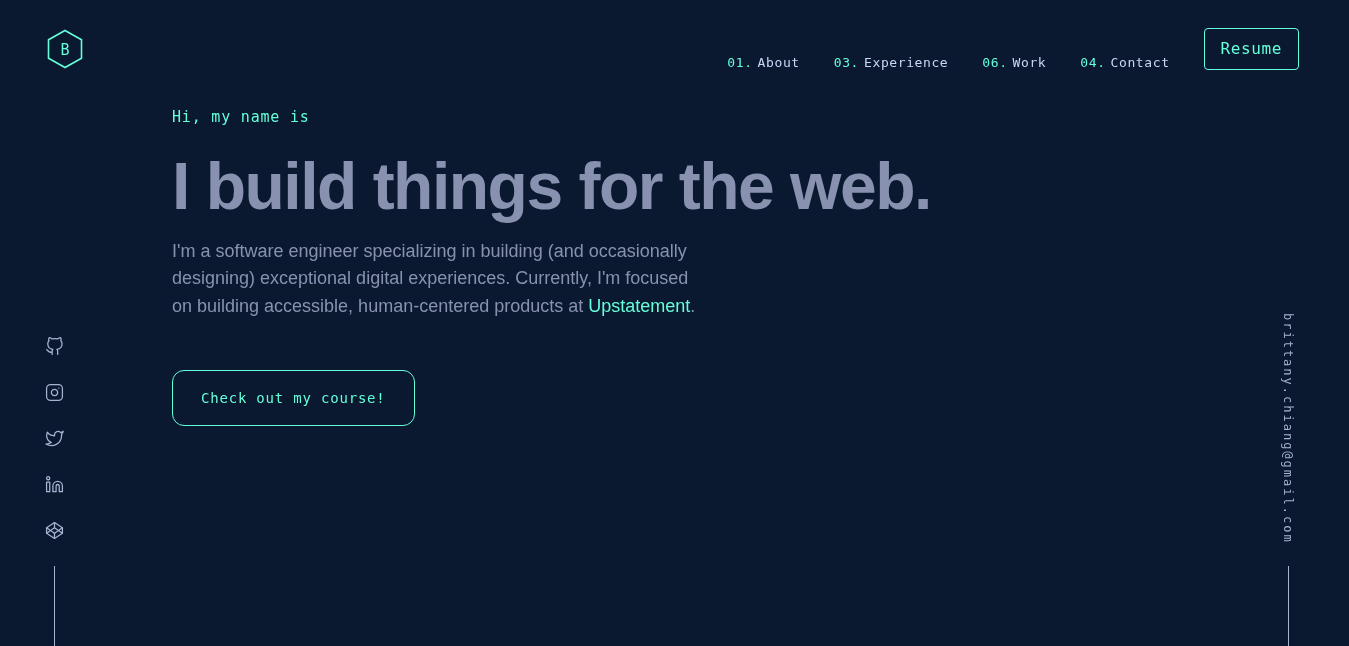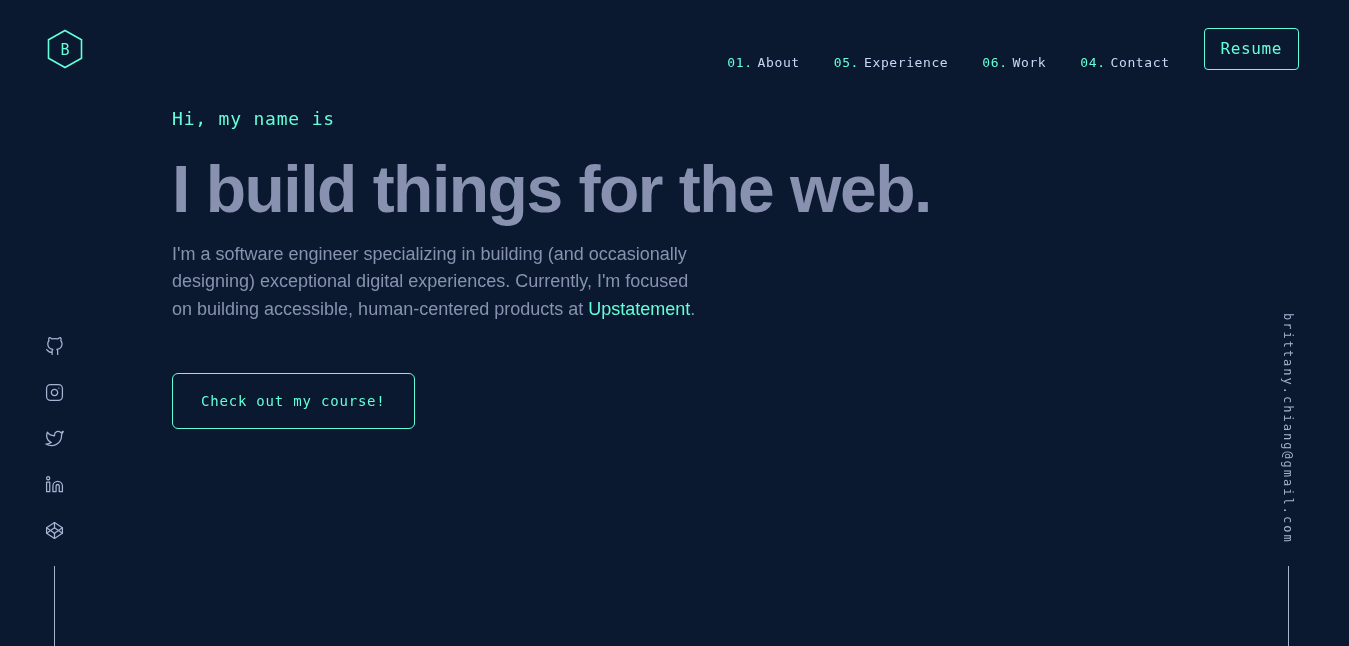--- a/index.html
+++ b/index.html
@@ -60,42 +60,42 @@
     font-family:"DejaVu Sans Mono", monospace;
     font-size:12px; letter-spacing:2px; color:#a8b2d1;
     writing-mode:vertical-rl; text-orientation:mixed;
     margin-bottom:22px; cursor:pointer; white-space:nowrap;
   }
 
   
   .hero { position:absolute; left:172px; top:108px; width:960px; }
   .hero-greeting {
     font-family:"DejaVu Sans Mono", monospace;
-    font-size:18px; letter-spacing:0.8px; color:#64ffda;
+    font-size:15px; letter-spacing:0.8px; color:#64ffda;
     margin-bottom:26px;
   }
   .hero-title {
     font-size:74px; font-weight:bold; line-height:1.06;
     color:#ccd6f6; letter-spacing:-1.5px; margin-bottom:4px;
   }
   .hero-subtitle {
     font-size:66px; font-weight:bold; line-height:1.06;
     color:#8892b0; letter-spacing:-1.5px;margin-top:14px;
   }
   .hero-desc {
     margin-top:16px; max-width:540px;
     font-size:18px; line-height:1.52; color:#8892b0;
   }
   .link-accent { color:#64ffda; cursor:pointer; }
   .cta-btn {
     display:inline-block; margin-top:50px;
     font-family:"DejaVu Sans Mono", monospace;
     font-size:14px; letter-spacing:0.8px;
     color:#64ffda; background:transparent;
-    border:1px solid #64ffda; border-radius:6px;
+    border:1px solid #64ffda; border-radius:12px;
     padding:20px 28px; cursor:pointer; line-height:1;
   }
 </style>
 </head>
 <body>
 
 <div class="page">
 
   <div class="header">
 
@@ -104,21 +104,21 @@
         <polygon points="21,2.5 37.5,11.8 37.5,30.2 21,39.5 4.5,30.2 4.5,11.8" stroke="#64ffda" stroke-width="1.6" fill="none"></polygon>
         <text x="21" y="27" text-anchor="middle" font-family="DejaVu Sans Mono, monospace" font-size="15" fill="#64ffda">B</text>
       </svg>
     </div>
 
     <div class="nav">
       <div class="nav-item">
         <span class="nav-num">01.</span><span>About</span>
       </div>
       <div class="nav-item">
-        <span class="nav-num">05.</span><span>Experience</span>
+        <span class="nav-num">03.</span><span>Experience</span>
       </div>
       <div class="nav-item">
         <span class="nav-num">06.</span><span>Work</span>
       </div>
       <div class="nav-item">
         <span class="nav-num">04.</span><span>Contact</span>
       </div>
       <button class="resume-btn">Resume</button>
     </div>
   </div>

